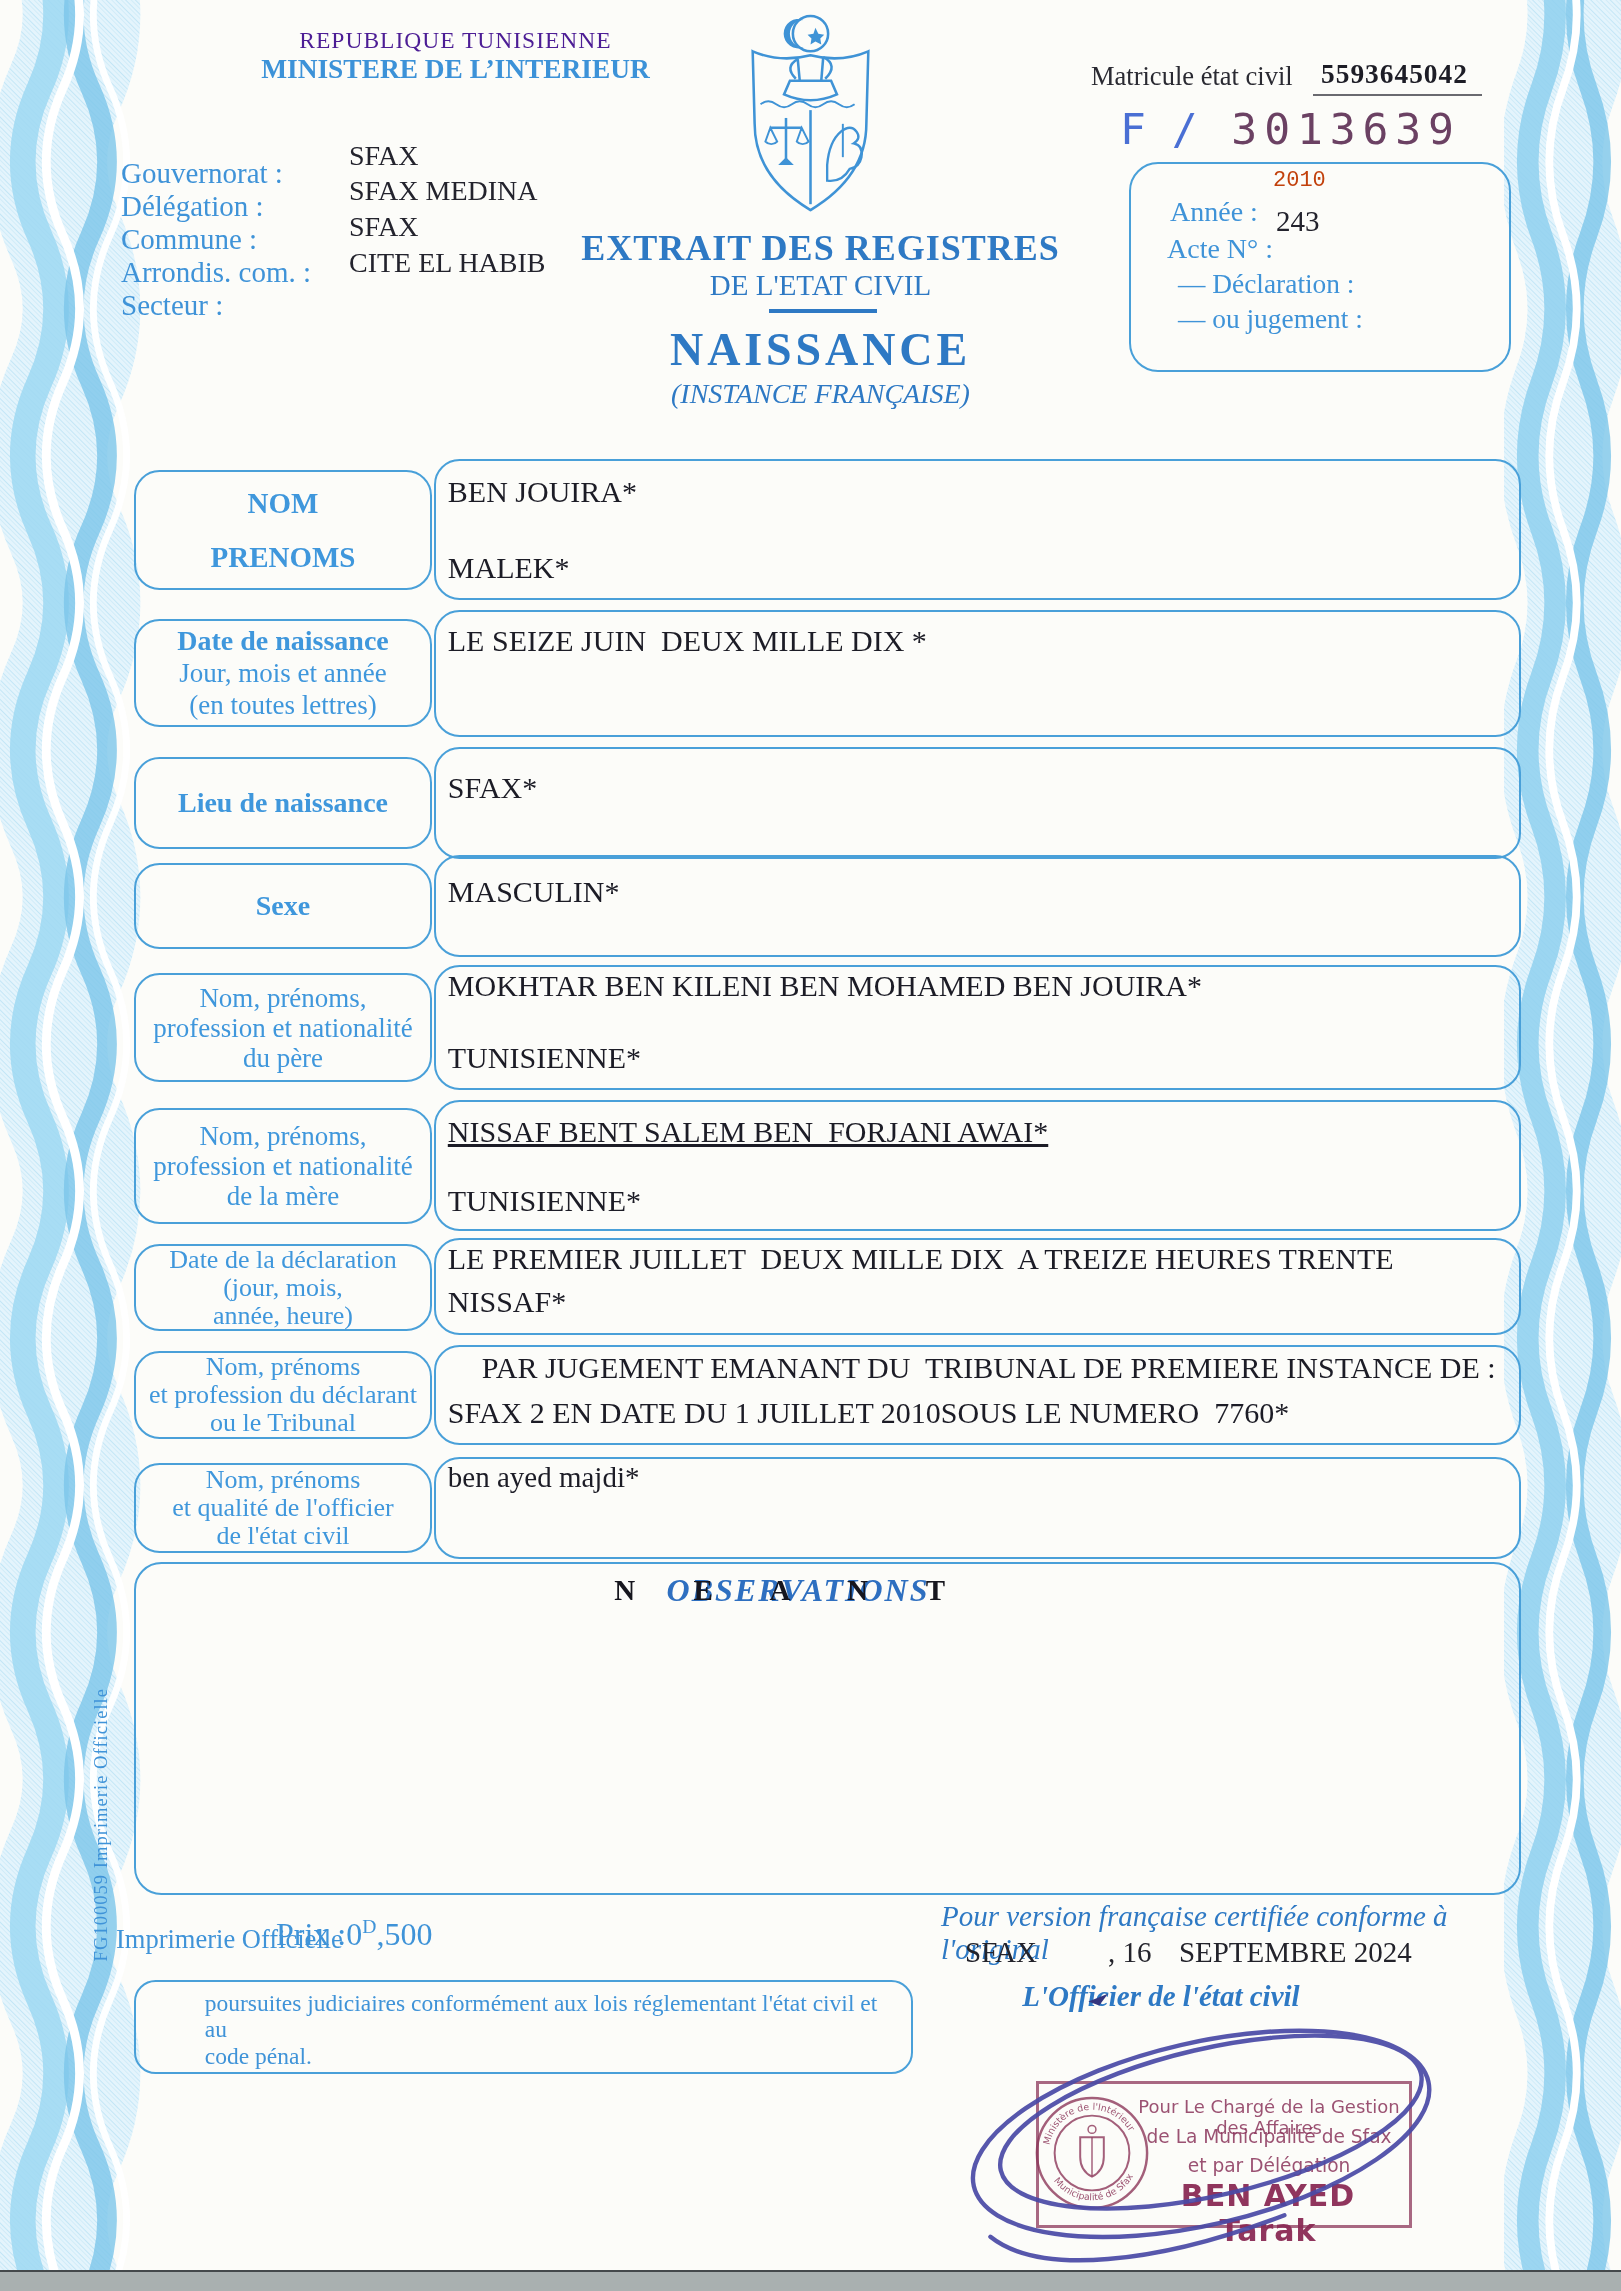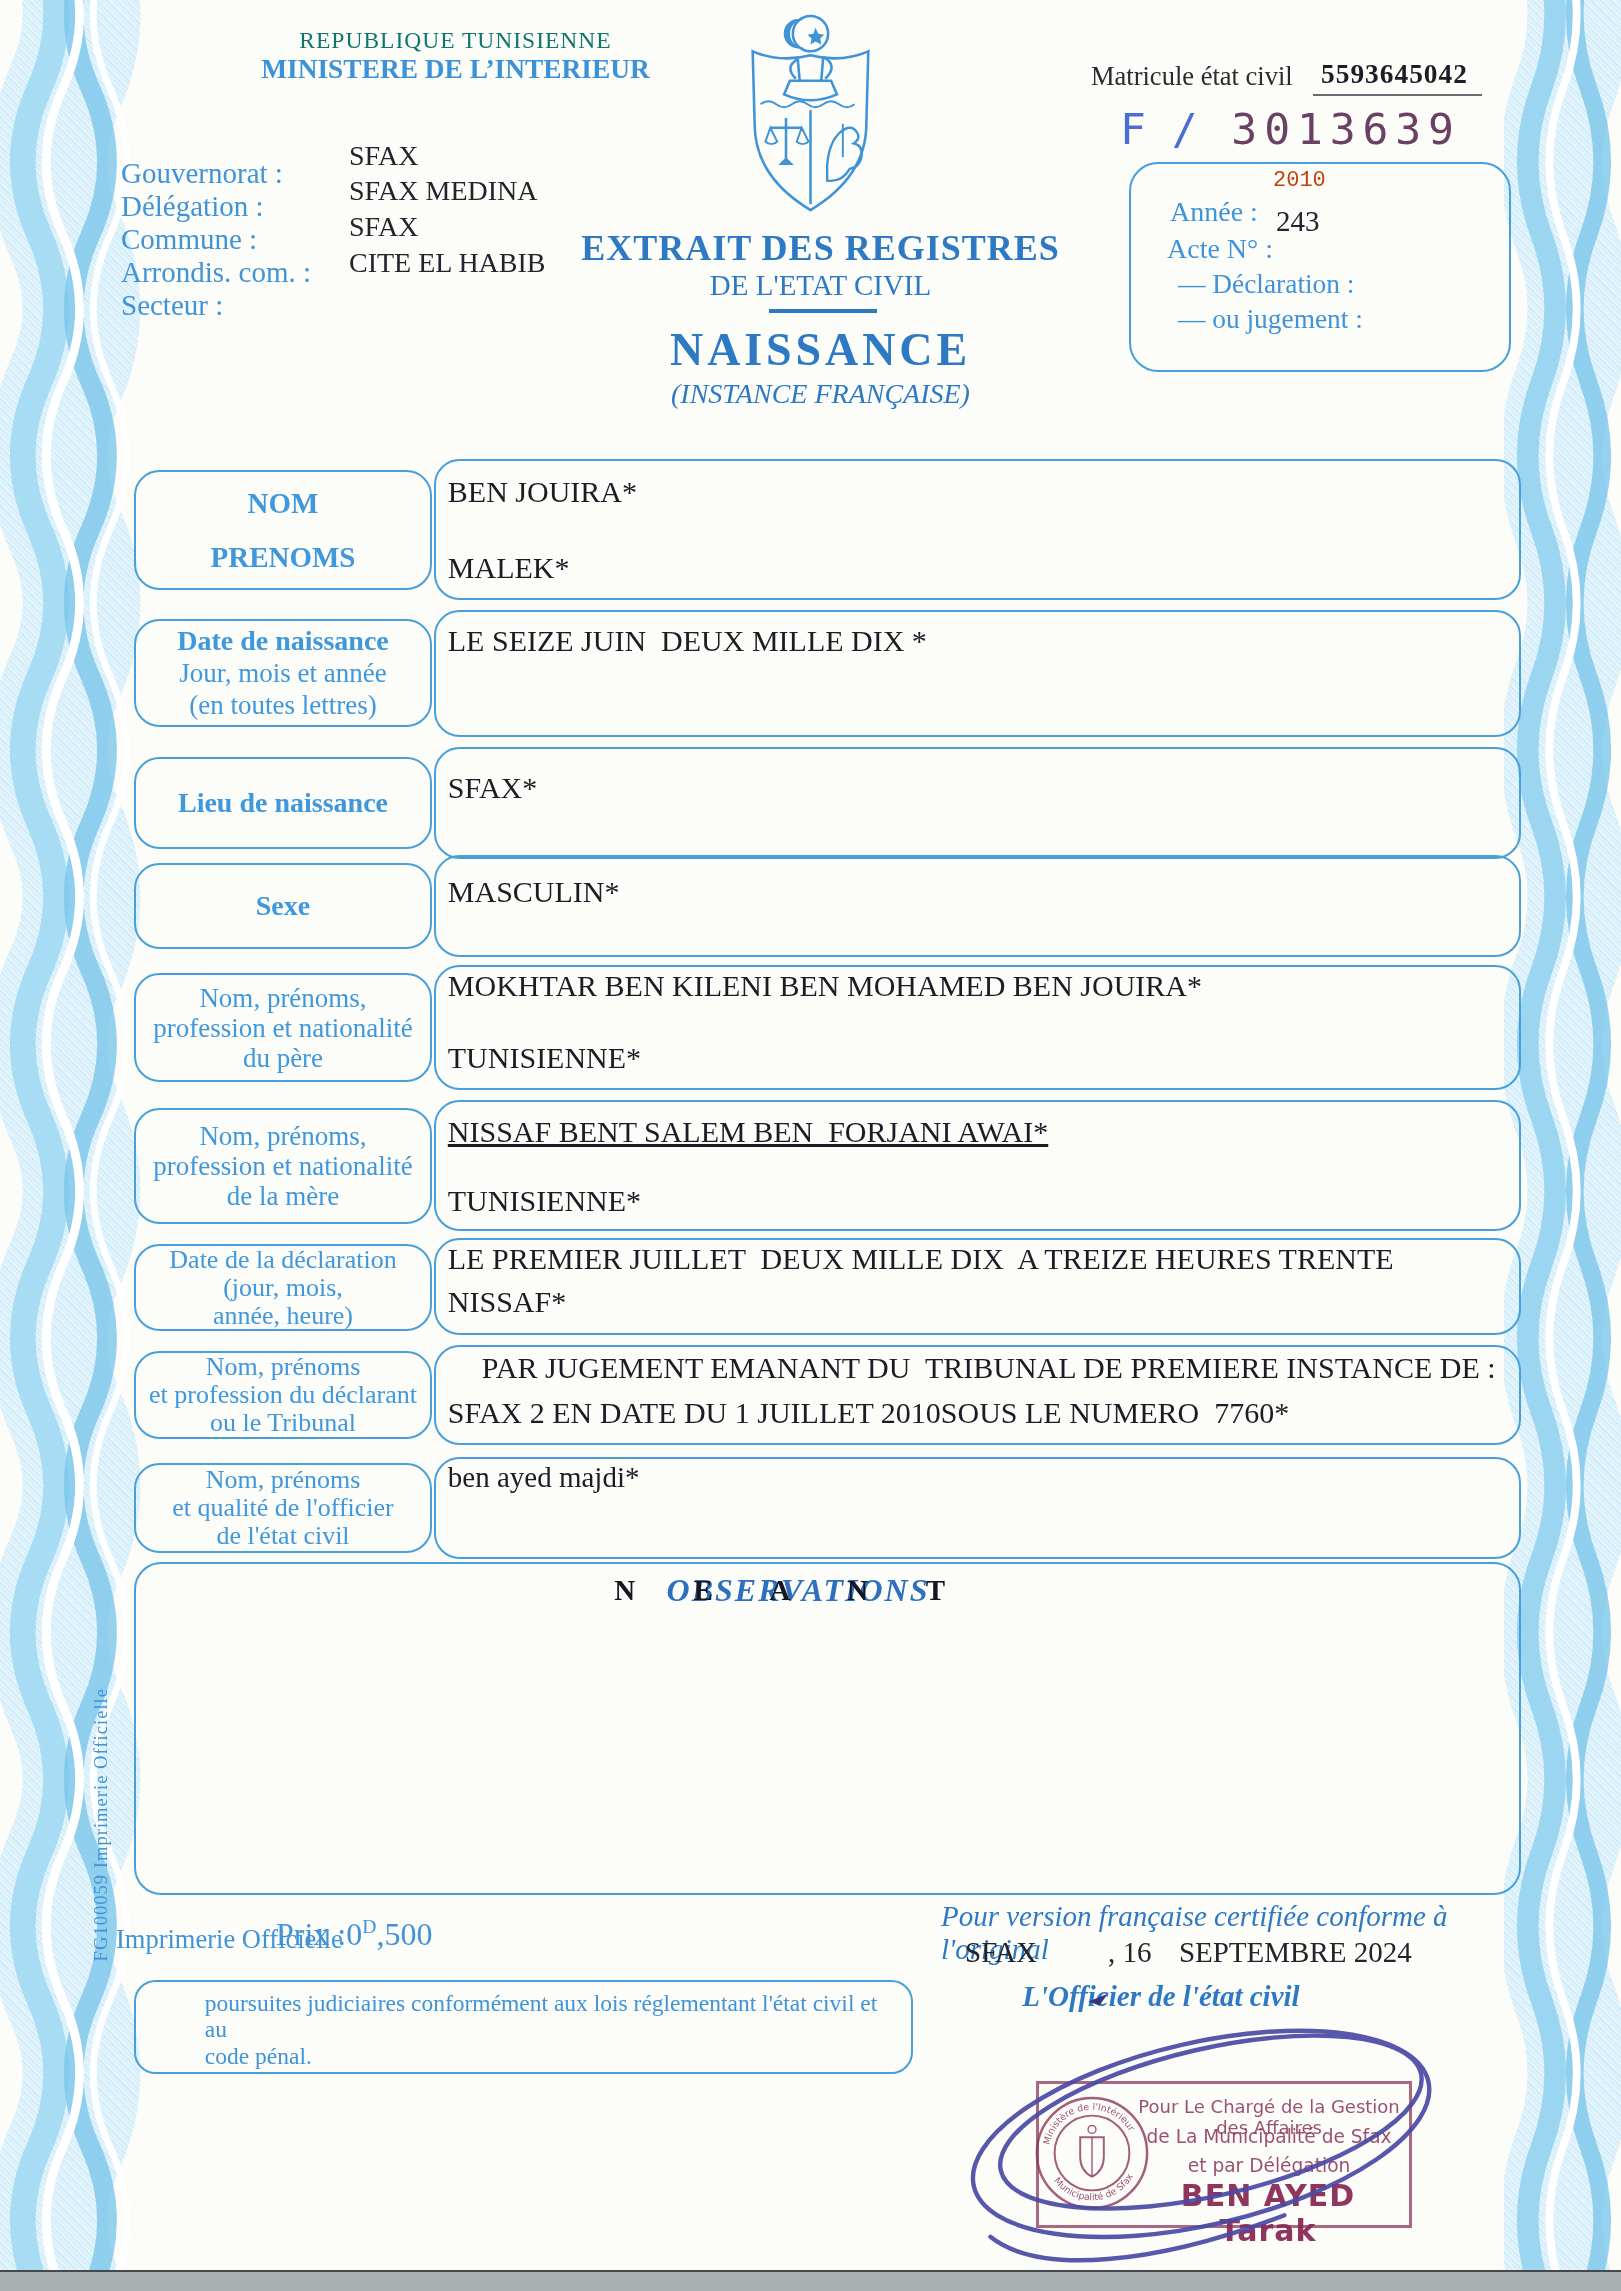--- a/index.html
+++ b/index.html
@@ -42,21 +42,21 @@
     <path d="M112,-60 q-34,75 0,150 q34,75 0,150 q-34,75 0,150 q34,75 0,150 q-34,75 0,150 q34,75 0,150 q-34,75 0,150 q34,75 0,150 q-34,75 0,150 q34,75 0,150 q-34,75 0,150 q34,75 0,150 q-34,75 0,150 q34,75 0,150 q-34,75 0,150 q34,75 0,150 q-34,75 0,150" fill="none" stroke="#ffffff" stroke-width="7" opacity="0.95"></path>
   </svg>
 
   <svg class="abs" style="left:1504px;top:0;" width="118" height="2292" viewBox="0 0 120 2338">
     <path d="M62,-60 q28,75 0,150 q-28,75 0,150 q28,75 0,150 q-28,75 0,150 q28,75 0,150 q-28,75 0,150 q28,75 0,150 q-28,75 0,150 q28,75 0,150 q-28,75 0,150 q28,75 0,150 q-28,75 0,150 q28,75 0,150 q-28,75 0,150 q28,75 0,150 q-28,75 0,150 q28,75 0,150" fill="none" stroke="url(#mesh)" stroke-width="104"></path>
     <path d="M38,-60 q28,75 0,150 q-28,75 0,150 q28,75 0,150 q-28,75 0,150 q28,75 0,150 q-28,75 0,150 q28,75 0,150 q-28,75 0,150 q28,75 0,150 q-28,75 0,150 q28,75 0,150 q-28,75 0,150 q28,75 0,150 q-28,75 0,150 q28,75 0,150 q-28,75 0,150 q28,75 0,150" fill="none" stroke="#8fd0ee" stroke-width="22" opacity="0.85"></path>
     <path d="M86,-60 q-28,75 0,150 q28,75 0,150 q-28,75 0,150 q28,75 0,150 q-28,75 0,150 q28,75 0,150 q-28,75 0,150 q28,75 0,150 q-28,75 0,150 q28,75 0,150 q-28,75 0,150 q28,75 0,150 q-28,75 0,150 q28,75 0,150 q-28,75 0,150 q28,75 0,150 q-28,75 0,150" fill="none" stroke="#7cc6ea" stroke-width="18" opacity="0.8"></path>
     <path d="M60,-60 q28,75 0,150 q-28,75 0,150 q28,75 0,150 q-28,75 0,150 q28,75 0,150 q-28,75 0,150 q28,75 0,150 q-28,75 0,150 q28,75 0,150 q-28,75 0,150 q28,75 0,150 q-28,75 0,150 q28,75 0,150 q-28,75 0,150 q28,75 0,150 q-28,75 0,150 q28,75 0,150" fill="none" stroke="#ffffff" stroke-width="8"></path>
   </svg>
 
-  <div class="abs" style="left:225px;top:27.4px;width:461px;text-align:center;font-size:23.5px;letter-spacing:1px;color:#0f766e;">REPUBLIQUE TUNISIENNE</div>
+  <div class="abs" style="left:225px;top:27.4px;width:461px;text-align:center;font-size:23.5px;letter-spacing:1px;color:#4c1d95;">REPUBLIQUE TUNISIENNE</div>
   <div class="abs" style="left:176px;top:54px;width:559px;text-align:center;font-size:27.4px;font-weight:bold;color:#3c92d8;">MINISTERE DE L’INTERIEUR</div>
 
   <div class="abs admin-lbl" style="left:121px;top:157px;">Gouvernorat :</div>
   <div class="abs admin-lbl" style="left:121px;top:190px;">Délégation :</div>
   <div class="abs admin-lbl" style="left:121px;top:223px;">Commune :</div>
   <div class="abs admin-lbl" style="left:121px;top:256px;">Arrondis. com. :</div>
   <div class="abs admin-lbl" style="left:121px;top:289px;">Secteur :</div>
 
   <div class="abs admin-val" style="left:349px;top:140px;">SFAX</div>
   <div class="abs admin-val" style="left:349px;top:175px;">SFAX MEDINA</div>

